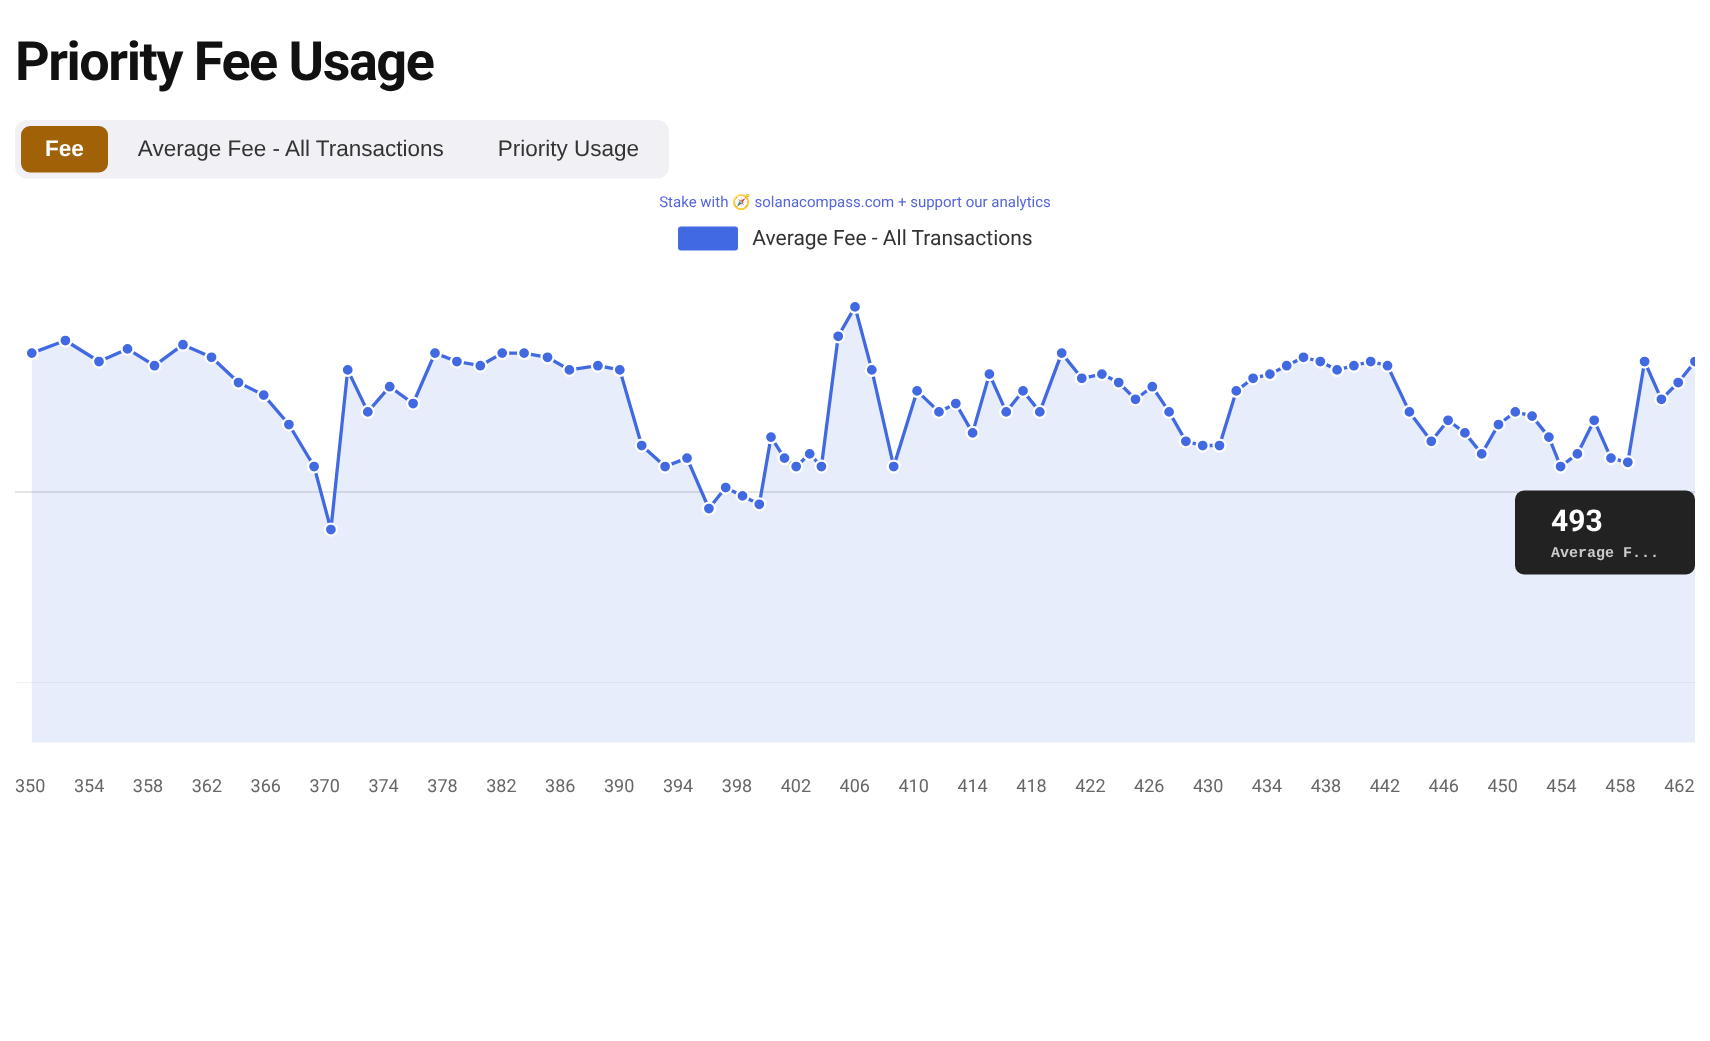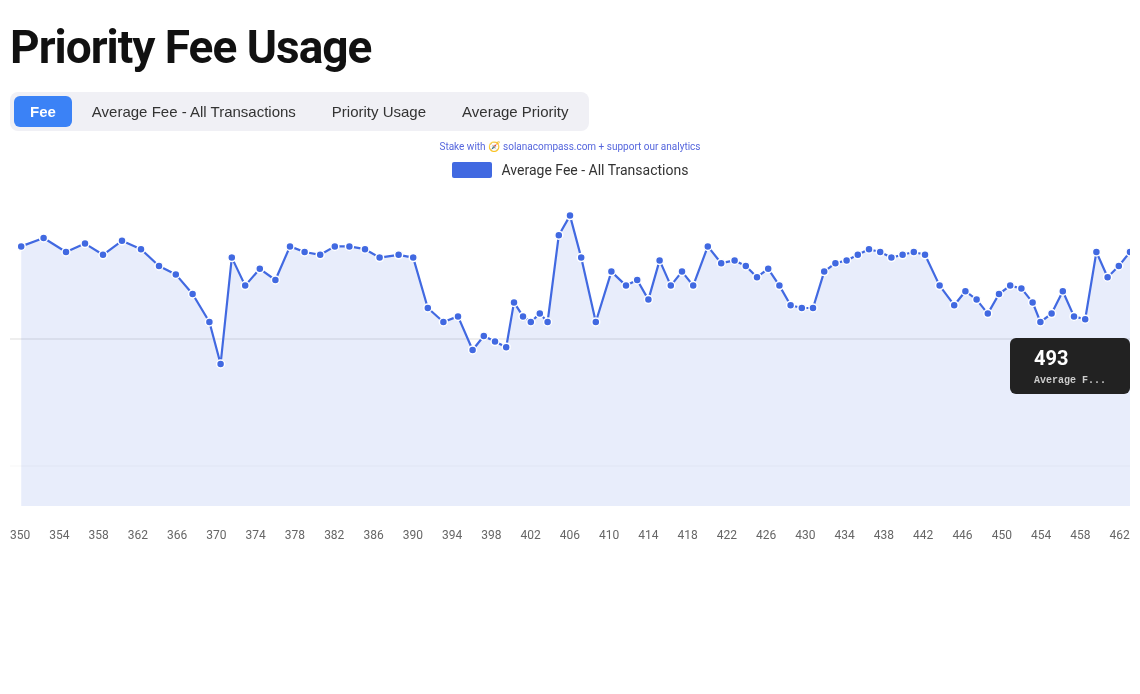--- a/index.html
+++ b/index.html
@@ -8,21 +8,21 @@
       background: #fff;
       width: 1140px;
       height: 694px;
       overflow: hidden;
     }
     .page-container {
       padding: 20px 10px 0 10px;
       position: relative;
     }
     .page-title {
-      font-size: 46px;
+      font-size: 36px;
       font-weight: 700;
       color: #111;
       margin-bottom: 18px;
       letter-spacing: -1px;
     }
     .tabs-row {
       display: flex;
       align-items: center;
       gap: 4px;
       background: #f0f0f5;
@@ -35,21 +35,21 @@
       padding: 7px 16px;
       border-radius: 6px;
       font-size: 15px;
       cursor: pointer;
       color: #333;
       font-weight: 500;
       border: none;
       background: transparent;
     }
     .tab.active {
-      background: #3b82f6;
+      background: #a16207;
       color: #fff;
       font-weight: 600;
     }
     .stake-link {
       text-align: center;
       font-size: 10px;
       color: #5566dd;
       margin-bottom: 10px;
     }
     .stake-link a {
@@ -119,21 +119,20 @@
 </head>
 <body>
 
 <div class="page-container">
   <h1 class="page-title">Priority Fee Usage</h1>
 
   <div class="tabs-row">
     <button class="tab active">Fee</button>
     <button class="tab">Average Fee - All Transactions</button>
     <button class="tab">Priority Usage</button>
-    <button class="tab">Average Priority</button>
   </div>
 
   <div class="stake-link">
     <span>Stake with 🧭 <a href="#">solanacompass.com</a> + support our analytics</span>
   </div>
 
   <div class="legend-row">
     <div class="legend-box"></div>
     <span class="legend-label">Average Fee - All Transactions</span>
   </div>

